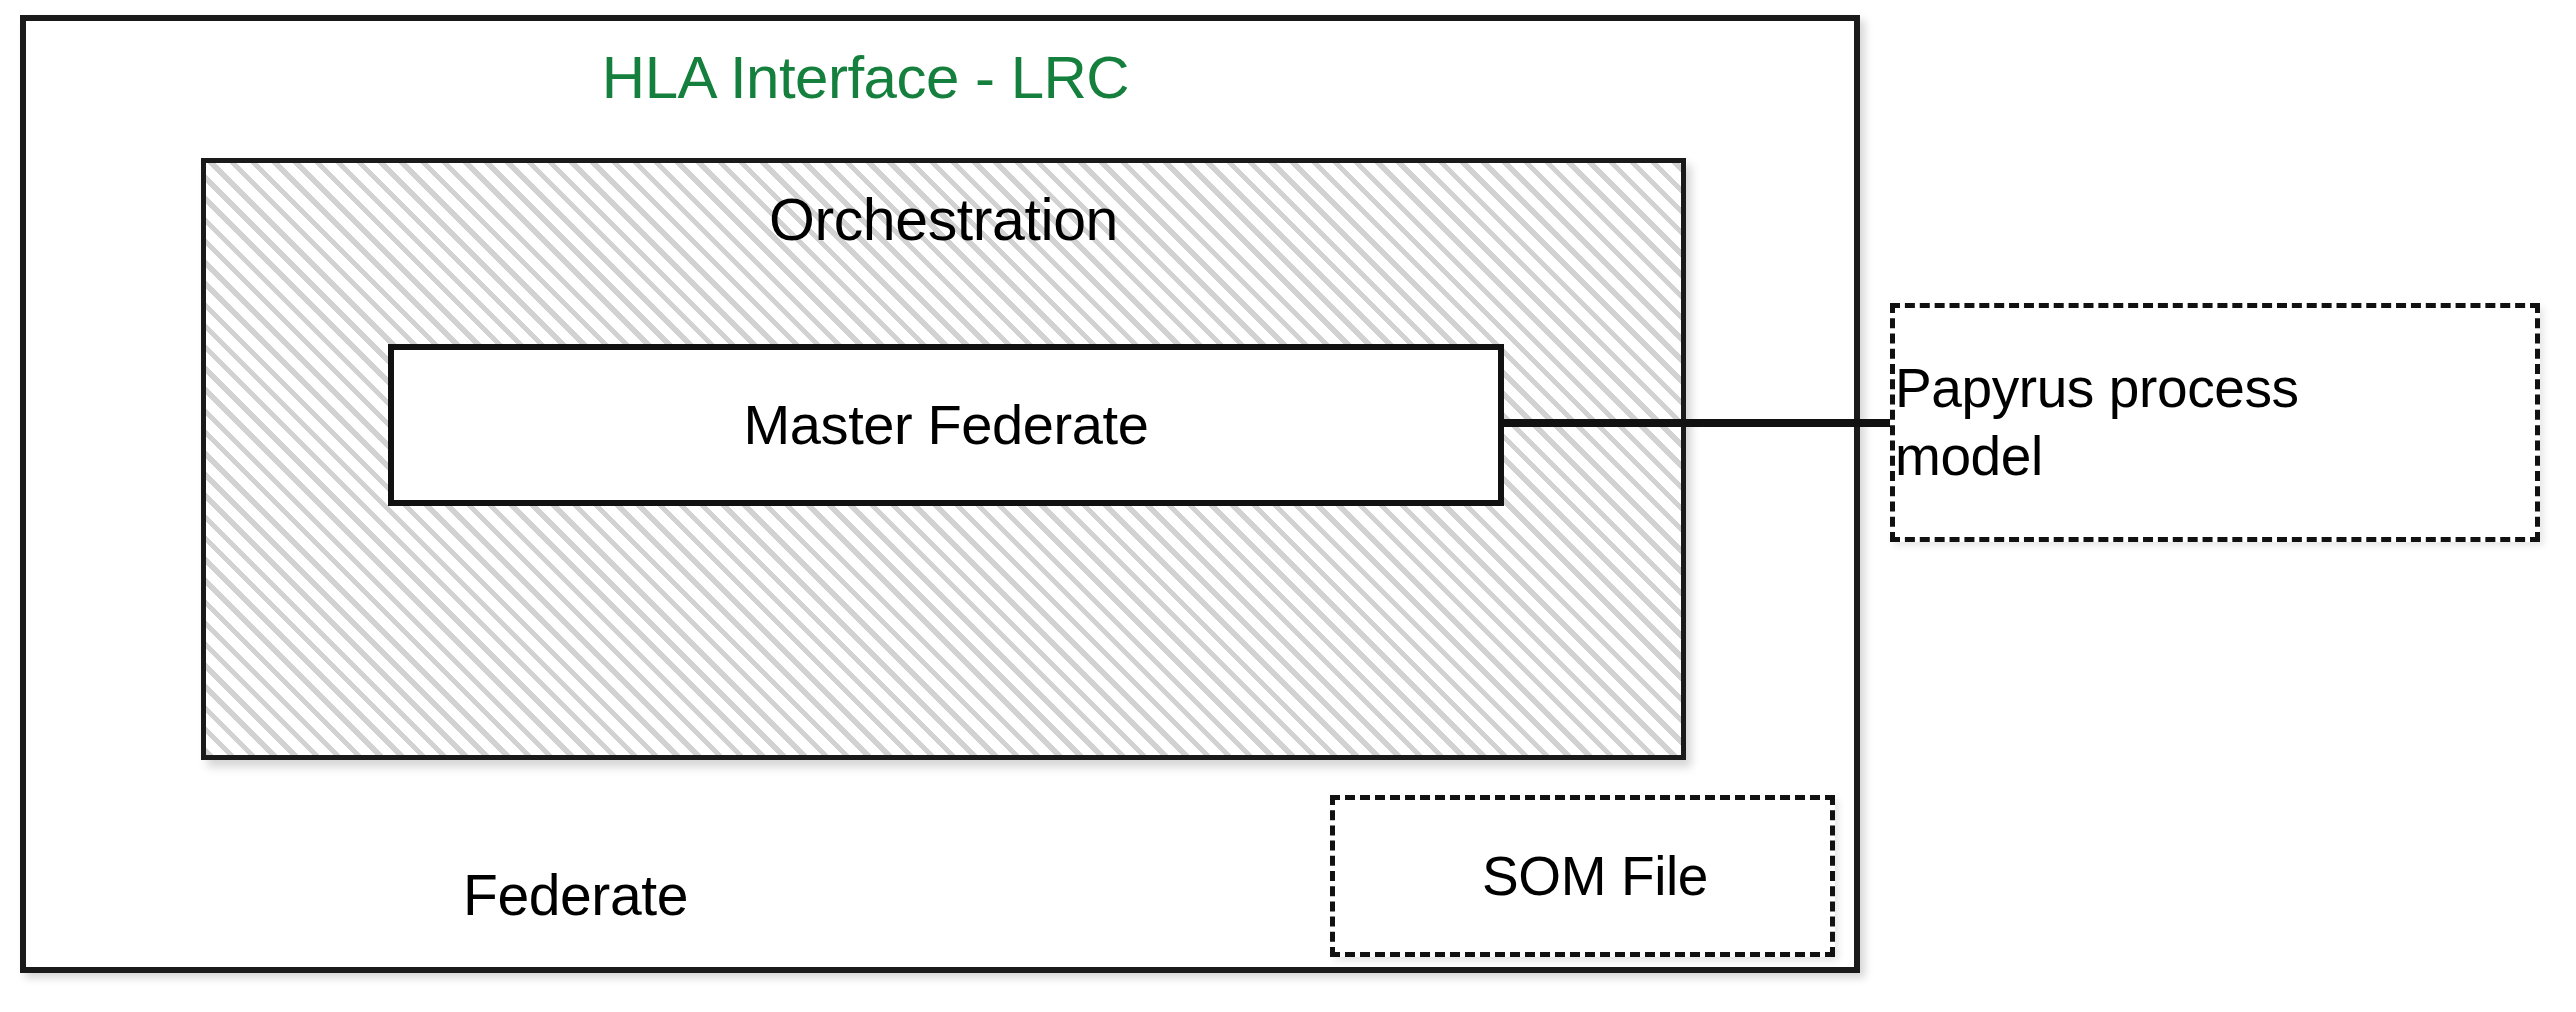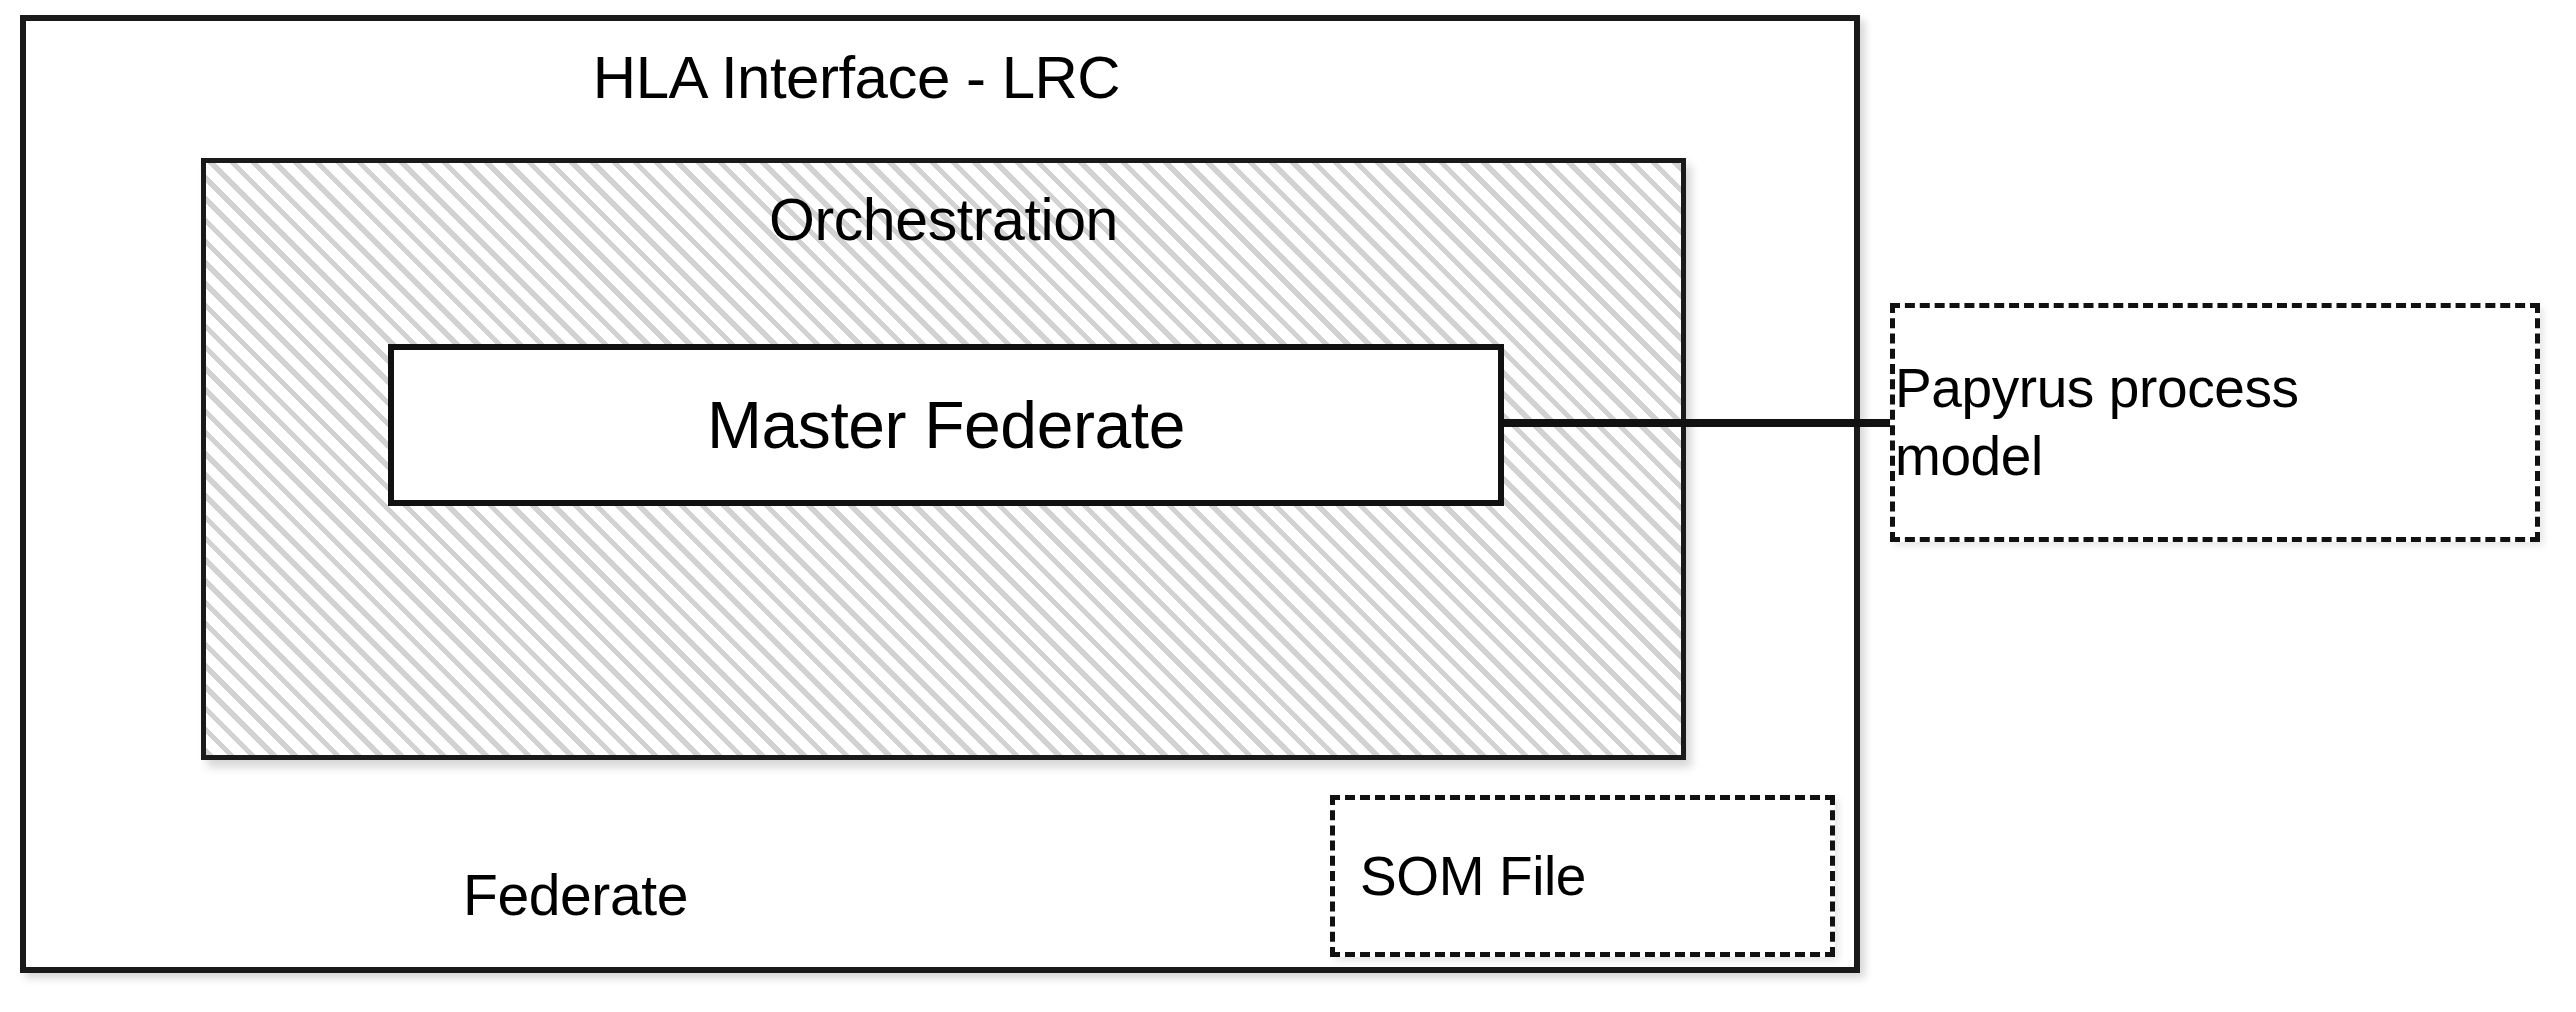--- a/index.html
+++ b/index.html
@@ -28,27 +28,27 @@
     height: 958px;
     box-sizing: border-box;
     border: 6.2px solid #1a1a1a;
     background: #ffffff;
     box-shadow: 5.3px 5.3px 8px rgba(0,0,0,0.16);
   }
 
   
   .hla-title {
     position: absolute;
-    left: 10px;
+    left: 19px;
     top: 46px;
     width: 1693px;
     text-align: center;
     font-size: 60px;
     line-height: 1.08;
-    color: #000000;
+    color: #15803d;
     letter-spacing: -0.5px;
     white-space: nowrap;
   }
 
   
   .orchestration-box {
     position: absolute;
     left: 201px;
     top: 158px;
     width: 1485px;
@@ -86,21 +86,21 @@
     width: 1116px;
     height: 162px;
     box-sizing: border-box;
     border: 6.2px solid #111111;
     background: #ffffff;
     display: flex;
     align-items: center;
     justify-content: center;
   }
   .master-federate-label {
-    font-size: 66px;
+    font-size: 56px;
     line-height: 1.1;
     color: #000000;
     letter-spacing: -0.4px;
     white-space: nowrap;
   }
 
   
   .config-file-box {
     position: absolute;
     left: 1114px;
@@ -144,21 +144,21 @@
     left: 1330px;
     top: 795px;
     width: 505px;
     height: 162px;
     box-sizing: border-box;
     border: 5.3px dashed #111111;
     background: #ffffff;
     box-shadow: 4.4px 4.4px 7px rgba(0,0,0,0.10);
     display: flex;
     align-items: center;
-    justify-content: flex-start;
+    justify-content: center;
   }
   .som-file-label {
     font-size: 55px;
     line-height: 1.1;
     color: #000000;
     letter-spacing: -0.4px;
     white-space: nowrap;
     margin-left: 25px;
   }
 

